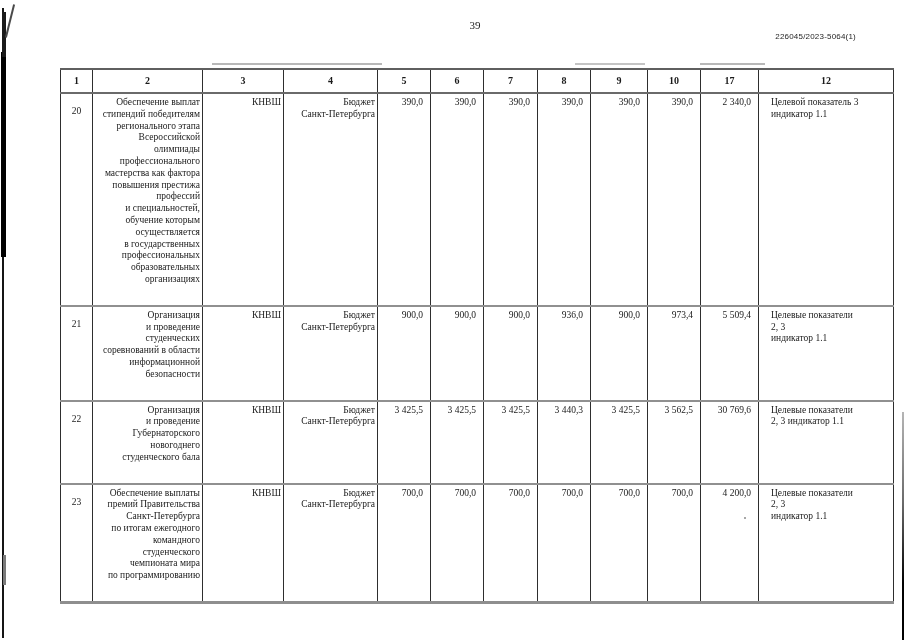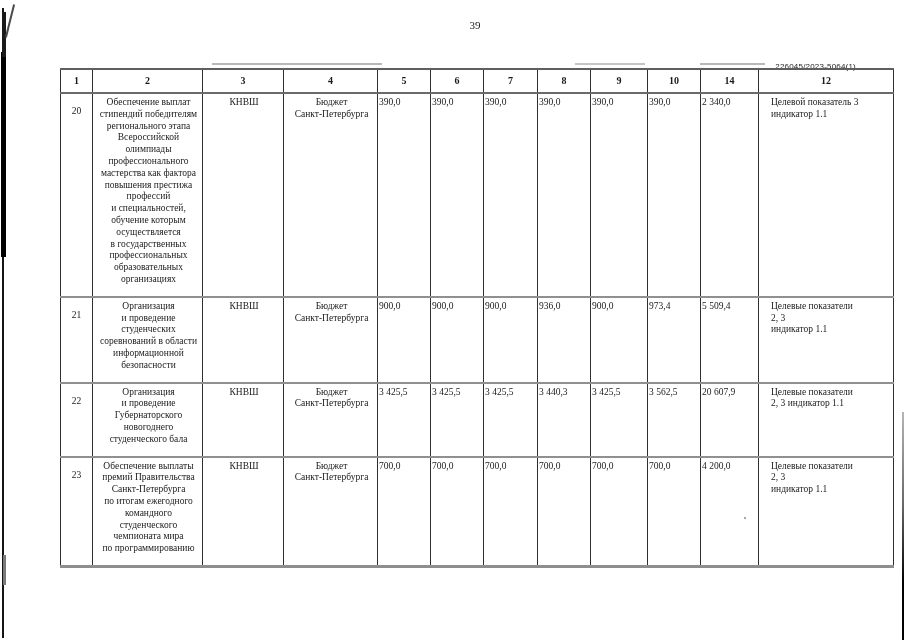--- a/index.html
+++ b/index.html
@@ -21,21 +21,20 @@
     font-size: 11px;
     color: #222;
   }
   .doc-ref {
     position: absolute;
     right: 49px; top: 32px;
     font-family: "Liberation Sans", "DejaVu Sans", sans-serif;
     font-size: 8px;
     letter-spacing: 0.2px;
     color: #1f1f1f;
-    margin-top: 30px;
   }
 
   
   table.doc-table {
     position: absolute;
     left: 60px; top: 68px;
     width: 833px;
     border-collapse: collapse;
     table-layout: fixed;
     border-top: 2px solid #5f5f5f;
@@ -60,23 +59,23 @@
     padding: 1px 2px;
     border-bottom: 2px solid #6a6a6a;
   }
   .doc-table tbody tr + tr td { border-top: 2px solid #909090; }
   .r0 { height: 189px; }
   .r1 { height: 70px; margin-top: 40px; }
   .r2 { height: 62px; }
   .r3 { height: 94px; margin-left: 28px; }
 
   td.c-num  { text-align: center; padding-top: 12px; }
-  td.c-text { text-align: center; padding: 3px 2px 10px 4px; white-space: pre-line; }
+  td.c-text { text-align: right; padding: 3px 2px 19px 4px; white-space: pre-line; }
   td.c-ind  { text-align: left; padding: 3px 2px 2px 12px; white-space: pre-line; }
-  td.c-val  { padding: 3px 7px 0 1px; white-space: nowrap; }
+  td.c-val  { text-align: right; padding: 3px 7px 0 1px; white-space: nowrap; }
 
   
   .artifact { position: absolute; pointer-events: none; }
   .art-left-main  { left: 2px; top: 8px;   width: 2px; height: 630px; background: #151515; }
   .art-left-thick { left: 1px; top: 52px;  width: 5px; height: 205px; background: #000; }
   .art-left-blob  { left: 2px; top: 12px;  width: 4px; height: 45px;  background: #1a1a1a; }
   .art-left-hook  { left: 9px; top: 4px;   width: 2px; height: 34px;  background: #4a4a4a; transform: rotate(14deg); }
   .art-left-gray  { left: 3px; top: 555px; width: 3px; height: 30px;  background: #7a7a7a; }
   .art-right      { left: 902px; top: 412px; width: 2px; height: 228px;
                     background: linear-gradient(#b5b5b5, #6a6a6a 40%, #000 75%); }
@@ -124,21 +123,21 @@
         <th>1</th>
         <th>2</th>
         <th>3</th>
         <th>4</th>
         <th>5</th>
         <th>6</th>
         <th>7</th>
         <th>8</th>
         <th>9</th>
         <th>10</th>
-        <th>14</th>
+        <th>17</th>
         <th>12</th>
       </tr>
     </thead>
     <tbody>
       <tr class="r0">
         <td class="c-num">20</td>
         <td class="c-text">Обеспечение выплат
 стипендий победителям
 регионального этапа
 Всероссийской
@@ -198,21 +197,21 @@
 студенческого бала</td>
         <td class="c-text">КНВШ</td>
         <td class="c-text">Бюджет
 Санкт-Петербурга</td>
         <td class="c-val">3 425,5</td>
         <td class="c-val">3 425,5</td>
         <td class="c-val">3 425,5</td>
         <td class="c-val">3 440,3</td>
         <td class="c-val">3 425,5</td>
         <td class="c-val">3 562,5</td>
-        <td class="c-val">20 607,9</td>
+        <td class="c-val">30 769,6</td>
         <td class="c-ind">Целевые показатели
 2, 3 индикатор 1.1</td>
       </tr>
       <tr class="r3">
         <td class="c-num">23</td>
         <td class="c-text">Обеспечение выплаты
 премий Правительства
 Санкт-Петербурга
 по итогам ежегодного
 командного

